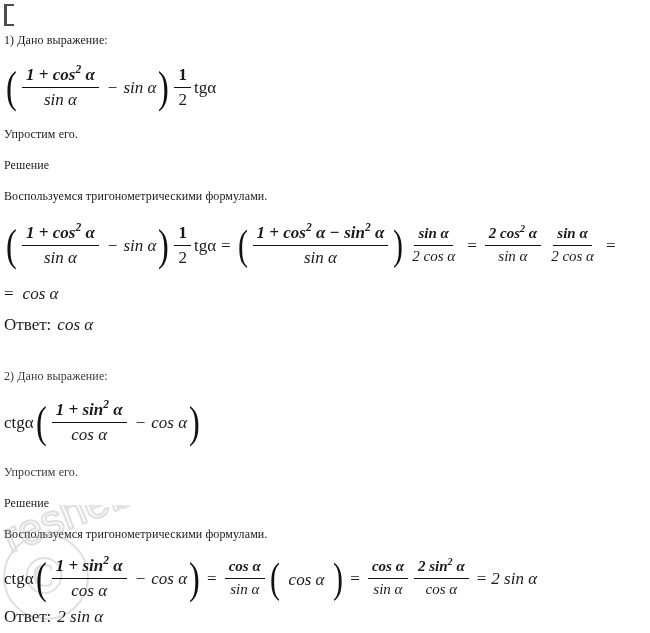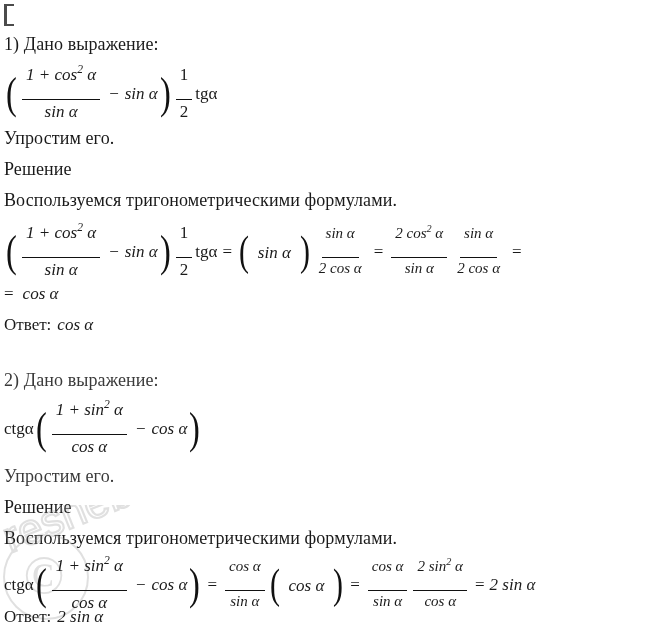--- a/index.html
+++ b/index.html
@@ -36,21 +36,21 @@
     border-left: 3px solid #2c2c2c;
     border-top: 2px solid #2c2c2c;
     border-bottom: 2px solid #2c2c2c;
     opacity: .85;
   }
 
   
   .txt {
     position: absolute;
     left: 4px;
-    font-size: 18px;
+    font-size: 12px;
     line-height: 1.15;
     white-space: nowrap;
     letter-spacing: .1px;
   }
   .txt.faded { color: #3a3a3a; }
 
   
   .math {
     position: absolute;
     left: 4px;
@@ -76,21 +76,22 @@
   }
   .frac > .num,
   .frac > .den {
     display: block;
     padding: 0 4px;
     line-height: 1.18;
     white-space: nowrap;
   }
   .frac > .num {
     border-bottom: 1.4px solid #111;
-    padding-bottom: 14px;
+    padding-bottom: 2px;
+    font-weight: bold;
   }
   .frac > .den { padding-top: 2px; }
   .frac.tiny { font-size: 15px; }
 
   
   .paren {
     display: inline-block;
     font-size: 2.65em;
     line-height: 0.82;
     font-weight: 300;
@@ -161,20 +162,21 @@
     <span class="frac">
       <span class="num">1</span>
       <span class="den">2</span>
     </span>
     <span>tgα</span>
 
     <span class="opn">=</span>
 
     <span class="paren med">(</span>
     <span class="frac">
+      <span class="num it">1 + cos<sup>2</sup> α − sin<sup>2</sup> α</span>
       <span class="den it">sin α</span>
     </span>
     <span class="paren med">)</span>
     <span class="frac tiny">
       <span class="num it">sin α</span>
       <span class="den it">2 cos α</span>
     </span>
 
     <span class="opn">=</span>
 

